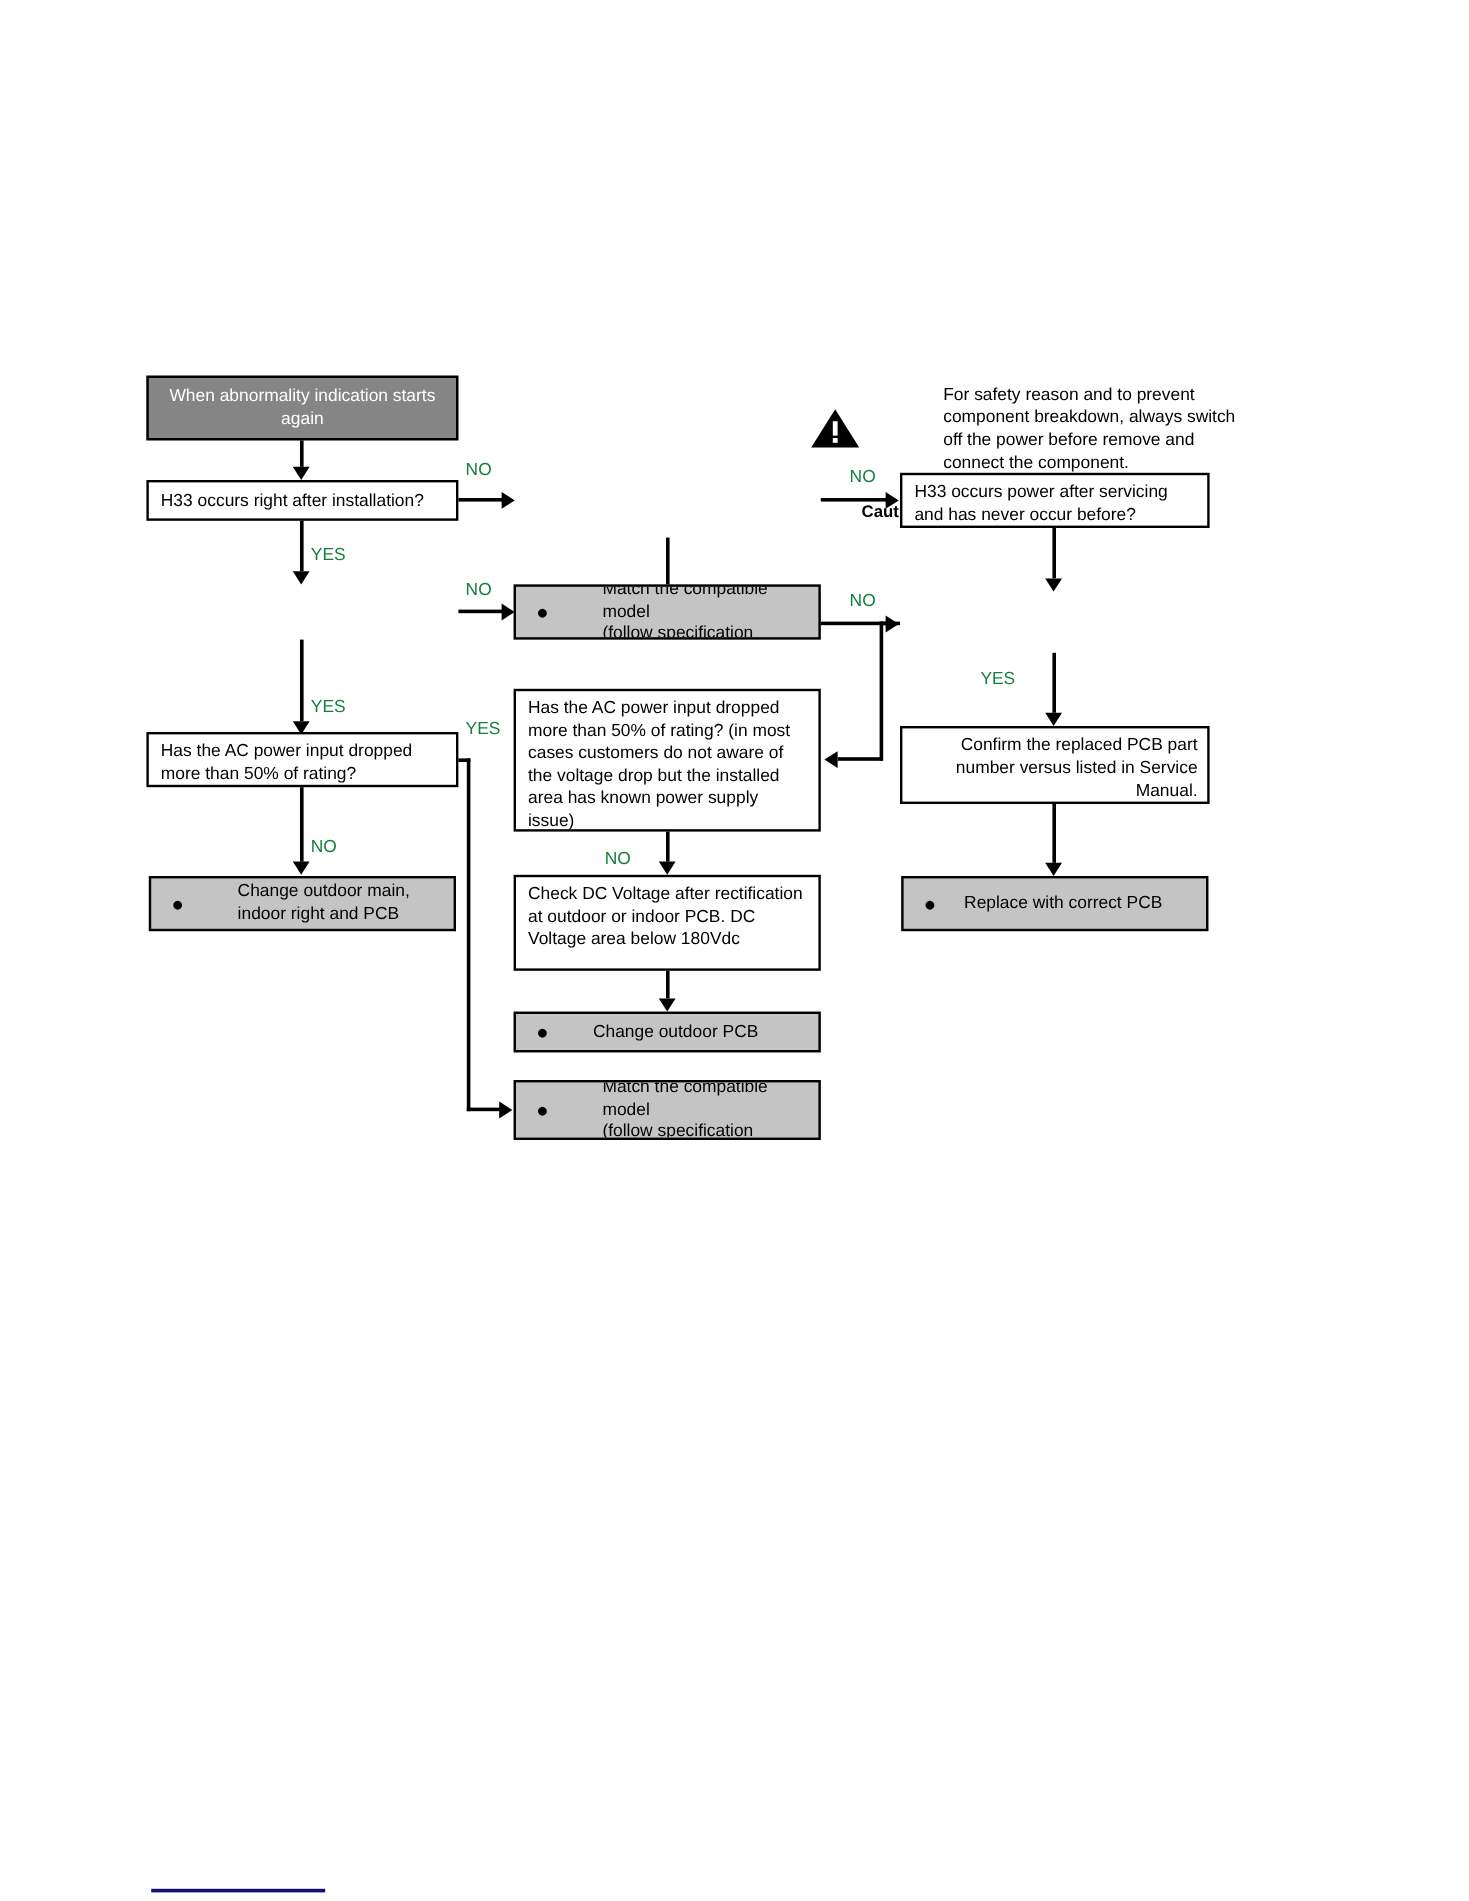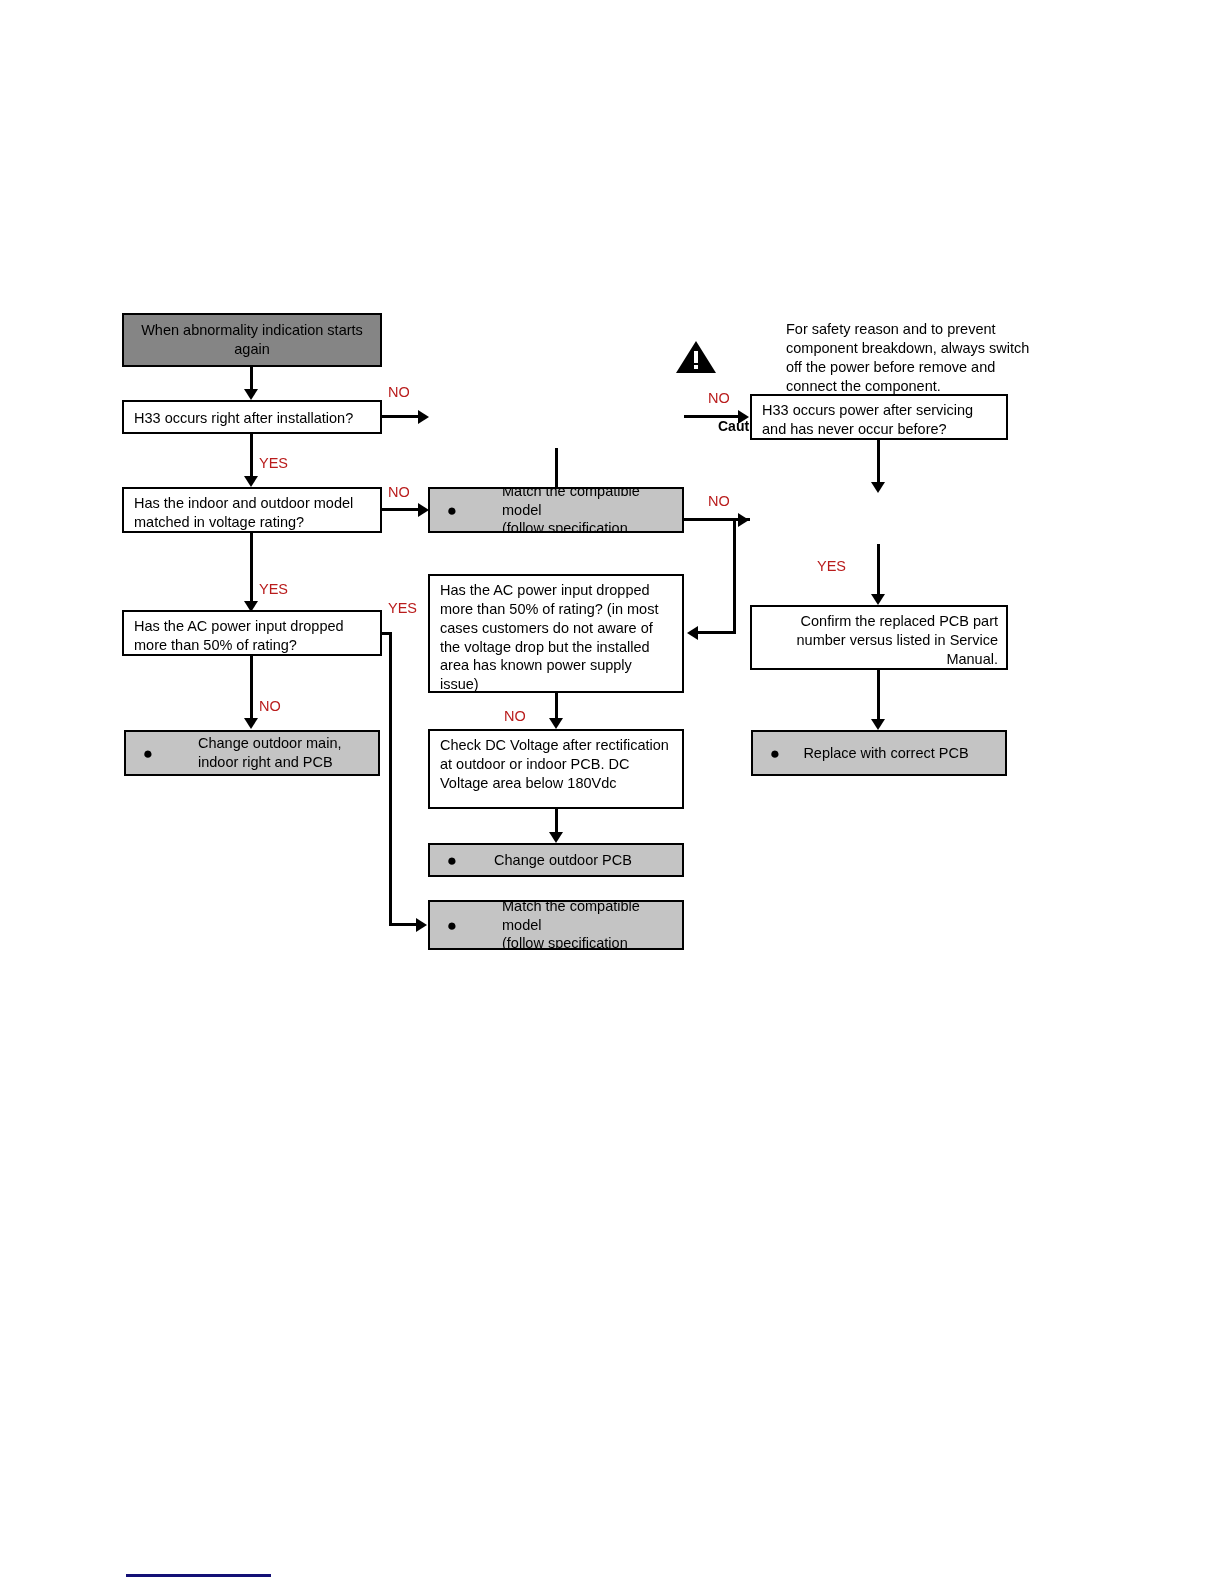--- a/index.html
+++ b/index.html
@@ -26,21 +26,21 @@
     border: 2px solid #000000;
     background: #ffffff;
     font-size: 14.5px;
     line-height: 1.30;
     color: #000000;
     padding: 5px 8px 4px 10px;
     overflow: hidden;
   }
   .box.dark {
     background: #858585;
-    color: #000000;
+    color: #ffffff;
     border: 2px solid #000000;
     text-align: center;
   }
   .box.light {
     background: #c4c4c4;
     color: #000000;
   }
   .box.center {
     display: flex;
     align-items: center;
@@ -109,21 +109,21 @@
     position: absolute;
     width: 0;
     height: 0;
     border-top: 7px solid transparent;
     border-bottom: 7px solid transparent;
     border-right: 11px solid #000000;
   }
   .elabel {
     position: absolute;
     font-size: 14.5px;
-    color: #b91c1c;
+    color: #15803d;
     white-space: nowrap;
   }
 
   
   #caution-icon {
     position: absolute;
   }
   #caution-word {
     position: absolute;
     font-size: 14px;
@@ -171,23 +171,20 @@
   </div>
 
   <div class="hline" style="left:382px; top:415px; width:40px;"></div>
   <div class="arrow-right" style="left:418px; top:410px;"></div>
   <div class="elabel" style="left:388px; top:384px;">NO</div>
 
   <div class="vline" style="left:250px; top:434px; height:42px;"></div>
   <div class="arrow-down" style="left:244px; top:476px;"></div>
   <div class="elabel" style="left:259px; top:455px;">YES</div>
 
-  <div class="box" style="left:122px; top:487px; width:260px; height:46px;">
-    <span>Has the indoor and outdoor model matched in voltage rating?</span>
-  </div>
 
   <div class="hline" style="left:382px; top:508px; width:40px;"></div>
   <div class="arrow-right" style="left:418px; top:503px;"></div>
   <div class="elabel" style="left:388px; top:484px;">NO</div>
 
   <div class="vline" style="left:250px; top:533px; height:68px;"></div>
   <div class="arrow-down" style="left:244px; top:601px;"></div>
   <div class="elabel" style="left:259px; top:581px;">YES</div>
 
   <div class="box" style="left:122px; top:610px; width:260px; height:46px;">

